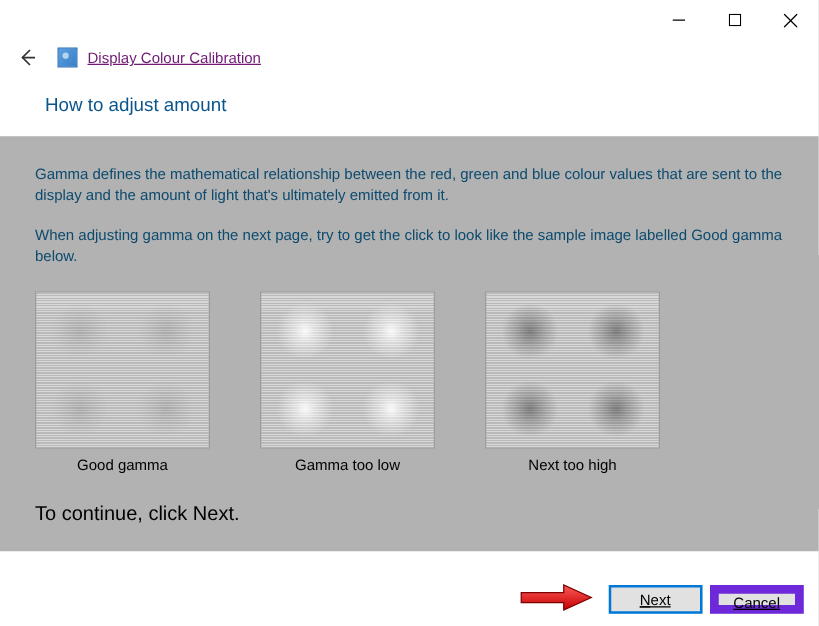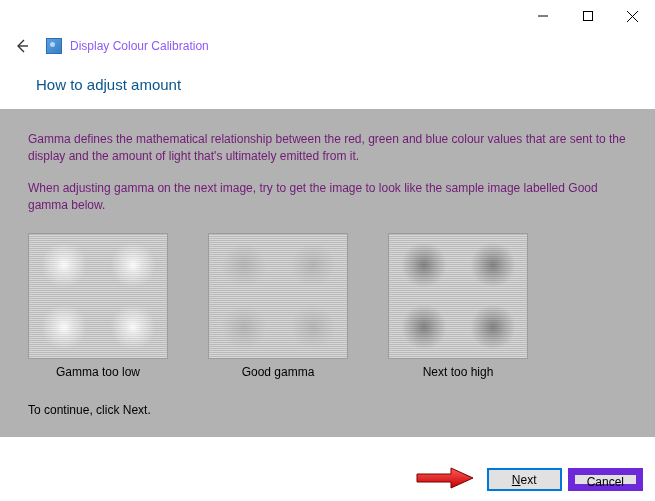--- a/index.html
+++ b/index.html
@@ -56,38 +56,39 @@
     content: "";
     position: absolute;
     left: 3px; top: 3px;
     width: 5px; height: 5px;
     background: #fff;
     border-radius: 50%;
     opacity: .6;
   }
   .app-title {
     font-size: 12px;
-    color: #8b5cf6;
+    color: #701a75;
+    text-decoration: underline;
   }
   .page-heading {
     color: #0a558c;
     font-size: 15px;
     padding: 6px 0 16px 36px;
     font-weight: 400;
   }
   .content-gray {
     background: #b2b2b2;
     margin: 0;
     padding: 22px 28px 20px 28px;
   }
   .content-gray p {
     margin: 0 0 14px 0;
     font-size: 12px;
     line-height: 1.45;
-    color: #701a75;
+    color: #0c4a6e;
   }
   .samples {
     display: flex;
     gap: 40px;
     margin: 18px 0 24px 0;
   }
   .sample {
     text-align: center;
   }
   .sample-box {
@@ -124,31 +125,32 @@
   }
   .high .spot {
     background: radial-gradient(circle, rgba(70,70,70,0.55) 0%, rgba(90,90,90,0.3) 35%, rgba(180,180,180,0) 70%);
   }
   .sample-label {
     font-size: 12px;
     color: #000;
     margin-top: 6px;
   }
   .continue-text {
-    font-size: 12px;
+    font-size: 16px;
     color: #000;
     margin-top: 18px;
   }
   .footer {
     position: absolute;
     bottom: 10px;
     right: 12px;
     display: flex;
     gap: 6px;
     align-items: center;
+    text-decoration: underline;
   }
   .btn {
     min-width: 75px;
     height: 23px;
     font-size: 12px;
     font-family: inherit;
     background: #e1e1e1;
     border: 7px solid #6d28d9;
     padding: 0 12px;
     cursor: pointer;
@@ -197,60 +199,60 @@
       </svg>
   </div>
   <div class="app-icon"></div>
   <div class="app-title">Display Colour Calibration</div>
 </div>
 
 <div class="page-heading">How to adjust amount</div>
 
 <div class="content-gray">
   <p>Gamma defines the mathematical relationship between the red, green and blue colour values that are sent to the display and the amount of light that's ultimately emitted from it.</p>
-  <p>When adjusting gamma on the next image, try to get the image to look like the sample image labelled Good gamma below.</p>
+  <p>When adjusting gamma on the next page, try to get the click to look like the sample image labelled Good gamma below.</p>
 
   <div class="samples">
+    <div class="sample">
+      <div class="sample-box good">
+        <div class="quad">
+          <div class="dot-cell">
+              <div class="spot"></div>
+            </div>
+          <div class="dot-cell">
+              <div class="spot"></div>
+            </div>
+          <div class="dot-cell">
+              <div class="spot"></div>
+            </div>
+          <div class="dot-cell">
+              <div class="spot"></div>
+            </div>
+        </div>
+      </div>
+      <div class="sample-label">Good gamma</div>
+    </div>
     <div class="sample">
       <div class="sample-box low">
         <div class="quad">
           <div class="dot-cell">
               <div class="spot"></div>
             </div>
           <div class="dot-cell">
               <div class="spot"></div>
             </div>
           <div class="dot-cell">
               <div class="spot"></div>
             </div>
           <div class="dot-cell">
               <div class="spot"></div>
             </div>
         </div>
       </div>
       <div class="sample-label">Gamma too low</div>
-    </div>
-    <div class="sample">
-      <div class="sample-box good">
-        <div class="quad">
-          <div class="dot-cell">
-              <div class="spot"></div>
-            </div>
-          <div class="dot-cell">
-              <div class="spot"></div>
-            </div>
-          <div class="dot-cell">
-              <div class="spot"></div>
-            </div>
-          <div class="dot-cell">
-              <div class="spot"></div>
-            </div>
-        </div>
-      </div>
-      <div class="sample-label">Good gamma</div>
     </div>
     <div class="sample">
       <div class="sample-box high">
         <div class="quad">
           <div class="dot-cell">
               <div class="spot"></div>
             </div>
           <div class="dot-cell">
               <div class="spot"></div>
             </div>

